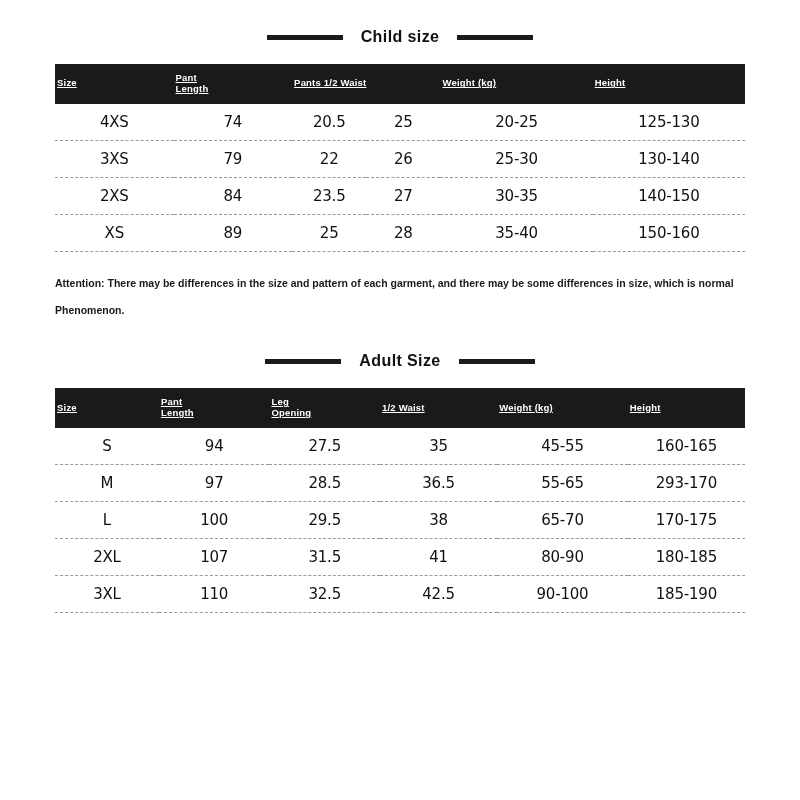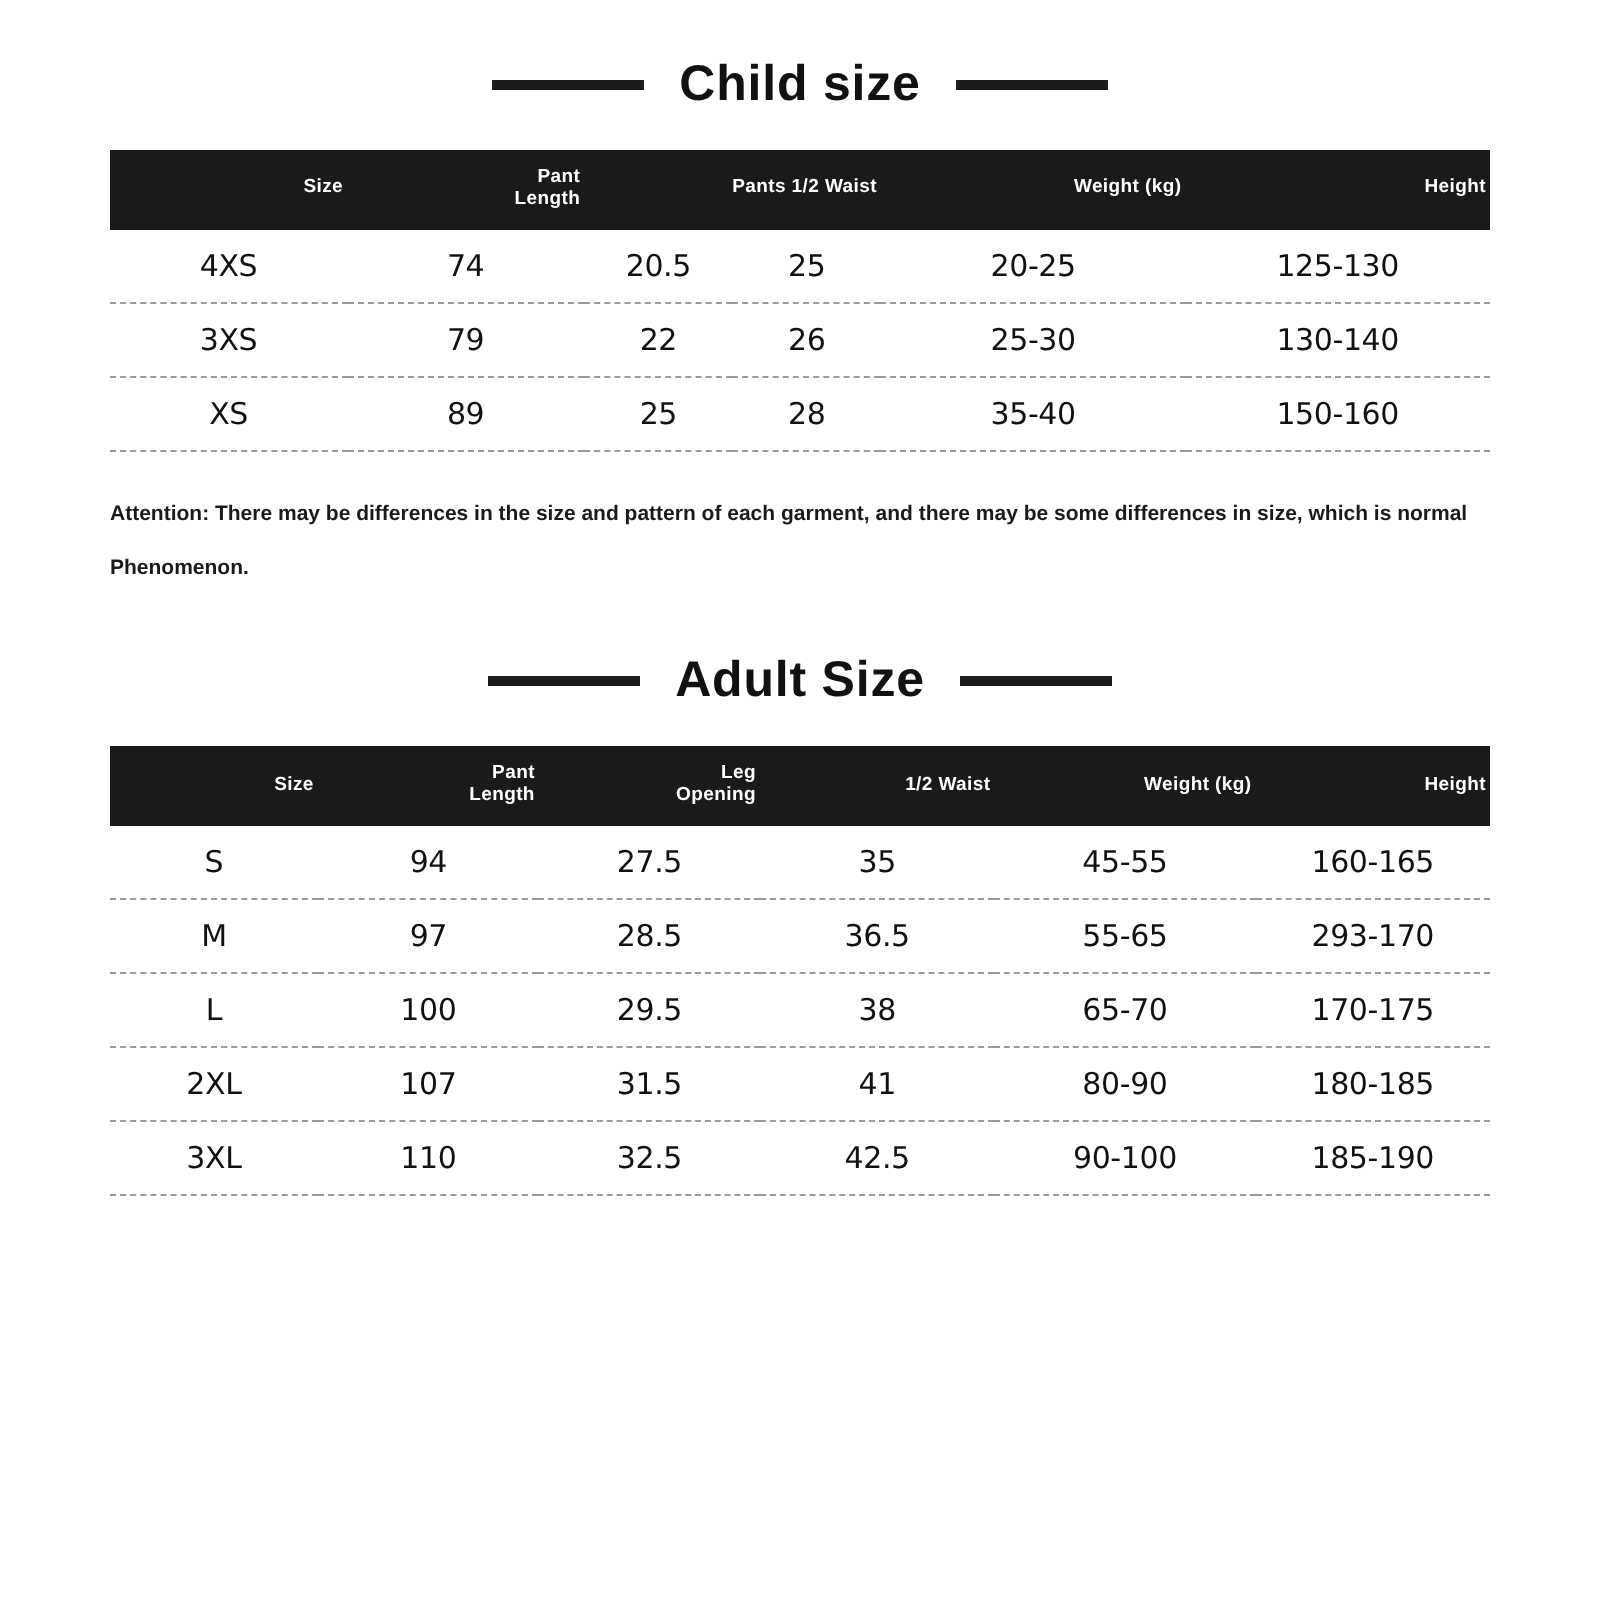--- a/index.html
+++ b/index.html
@@ -30,43 +30,44 @@
     gap: 18px;
     margin: 0;
   }
   .section-title .rule {
     width: 76px;
     height: 5px;
     background: #1b1b1b;
     display: block;
   }
   .section-title .title-text {
-    font-size: 25px;
+    font-size: 16px;
     font-weight: bold;
     letter-spacing: 0.4px;
     color: #111111;
     white-space: nowrap;
   }
 
   
   .size-table {
     width: 690px;
     margin: 0 auto;
     border-collapse: collapse;
     table-layout: fixed;
   }
   .size-table thead th {
     background: #1a1a1a;
     color: #ffffff;
     font-size: 9.5px;
     font-weight: bold;
     padding: 9px 2px;
-    text-align: right;
+    text-align: left;
     line-height: 1.15;
     letter-spacing: 0.2px;
+    text-decoration: underline;
   }
   .size-table tbody td {
     text-align: center;
     font-size: 15px;
     color: #111111;
     padding: 9px 2px;
     border-bottom: 1px dashed #9a9a9a;
     font-family: "DejaVu Sans", sans-serif;
     letter-spacing: -0.2px;
   }
@@ -140,20 +141,28 @@
           </tr>
           <tr>
             <td>3XS</td>
             <td>79</td>
             <td>22</td>
             <td>26</td>
             <td>25-30</td>
             <td>130-140</td>
           </tr>
           <tr>
+            <td>2XS</td>
+            <td>84</td>
+            <td>23.5</td>
+            <td>27</td>
+            <td>30-35</td>
+            <td>140-150</td>
+          </tr>
+          <tr>
             <td>XS</td>
             <td>89</td>
             <td>25</td>
             <td>28</td>
             <td>35-40</td>
             <td>150-160</td>
           </tr>
         </tbody>
       </table>
     </div>

